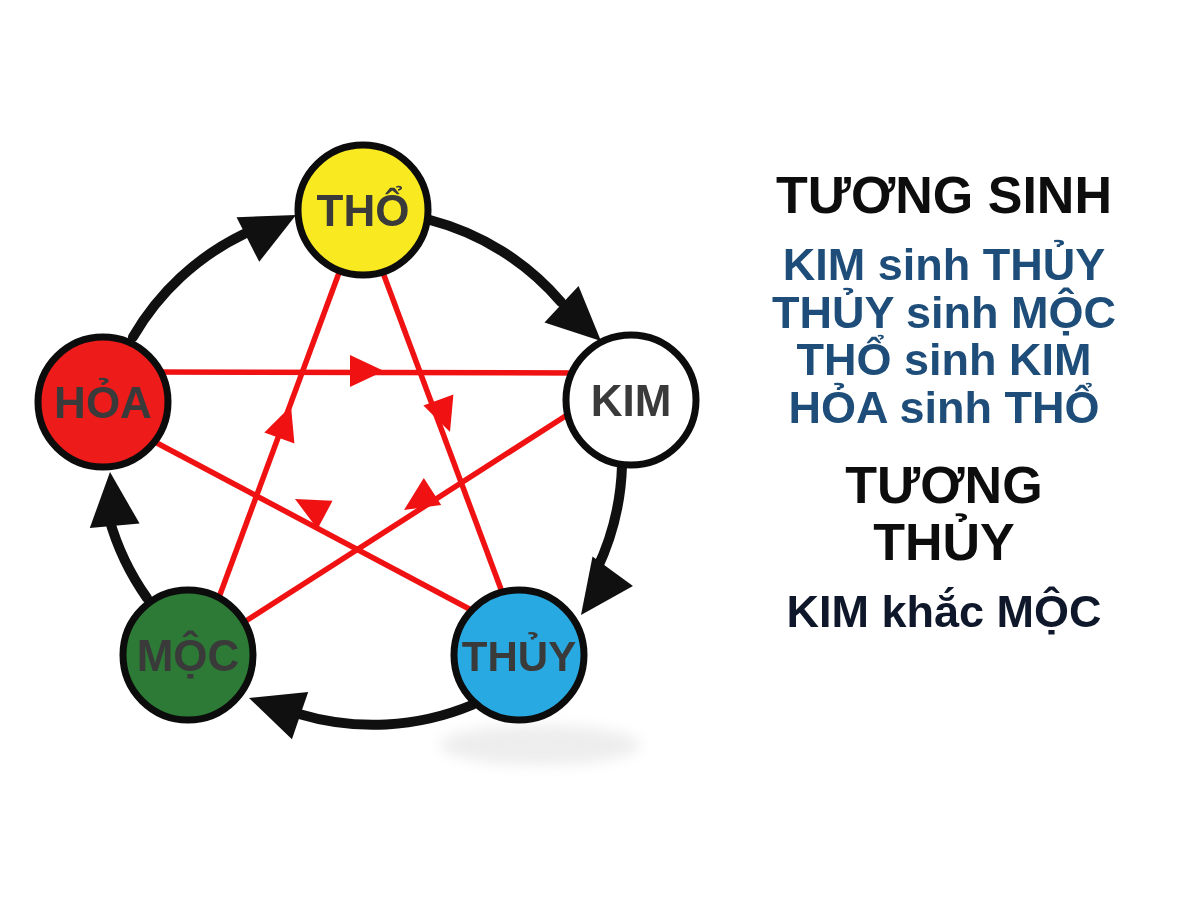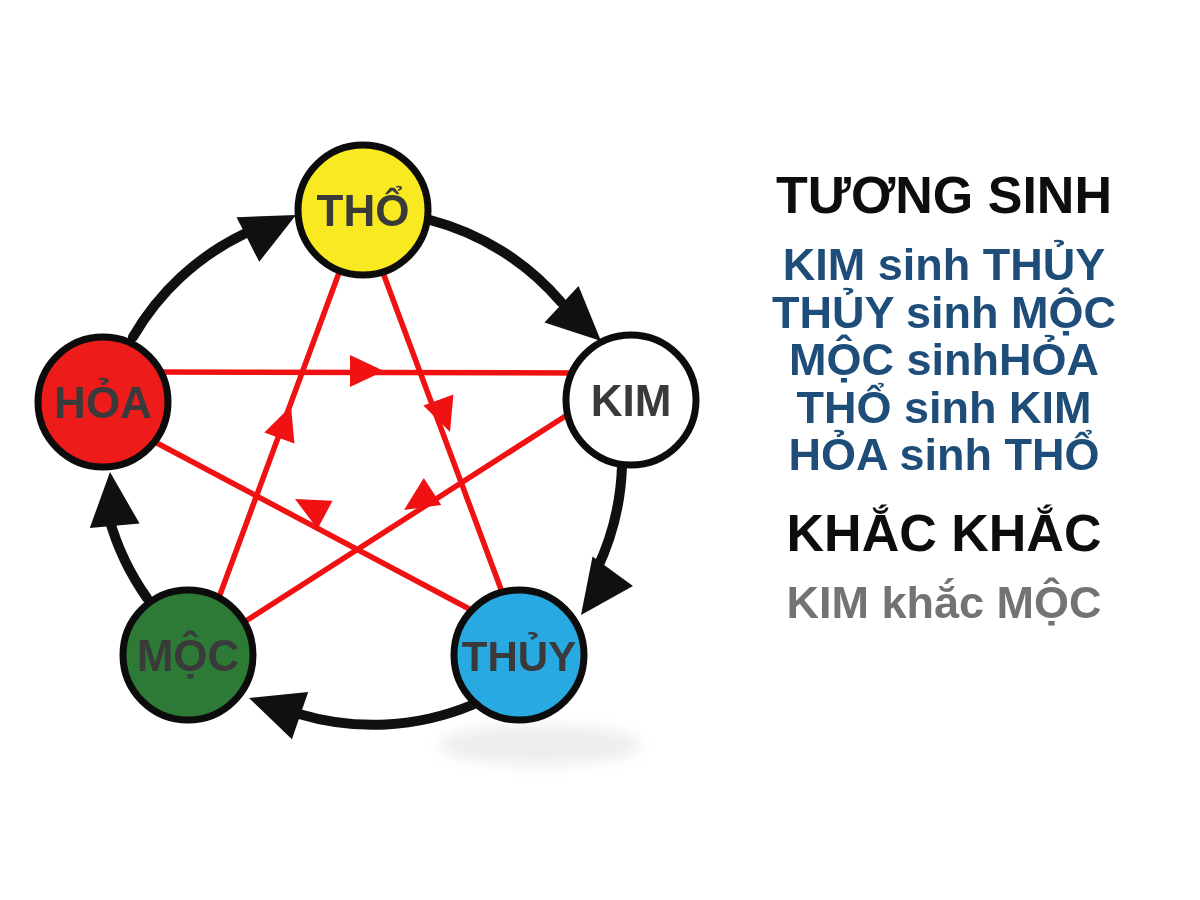--- a/index.html
+++ b/index.html
@@ -42,21 +42,21 @@
     margin: 2px 0 0 0;
     padding: 0;
   }
   .cycle-list li {
     font-size: 45px;
     line-height: 47.5px;
     font-weight: 700;
   }
   .sinh-section .cycle-list li { color: #1d4d78; }
   .khac-section { margin-top: 26px; }
-  .khac-section .cycle-list li { color: #737373; margin-top: 12px; }
+  .khac-section .cycle-list li { color: #0f172a; margin-top: 12px; }
   .node-label {
     font-size: 44px;
     font-weight: 700;
     fill: #3a3a3a;
     text-anchor: middle;
   }
 </style>
 </head>
 <body>
 
@@ -116,26 +116,25 @@
       <text class="node-label" x="103" y="418">HỎA</text>
     </g>
   </svg>
 
   <div class="info-col">
     <section class="sinh-section">
       <h2 class="cycle-title">TƯƠNG SINH</h2>
       <ul class="cycle-list">
         <li>KIM sinh THỦY</li>
         <li>THỦY sinh MỘC</li>
-        <li>MỘC sinhHỎA</li>
         <li>THỔ sinh KIM</li>
         <li>HỎA sinh THỔ</li>
       </ul>
     </section>
     <section class="khac-section">
-      <h2 class="cycle-title">KHẮC KHẮC</h2>
+      <h2 class="cycle-title">TƯƠNG THỦY</h2>
       <ul class="cycle-list">
         <li>KIM khắc MỘC</li>
       </ul>
     </section>
   </div>
 
 </div>
 
 </body></html>

